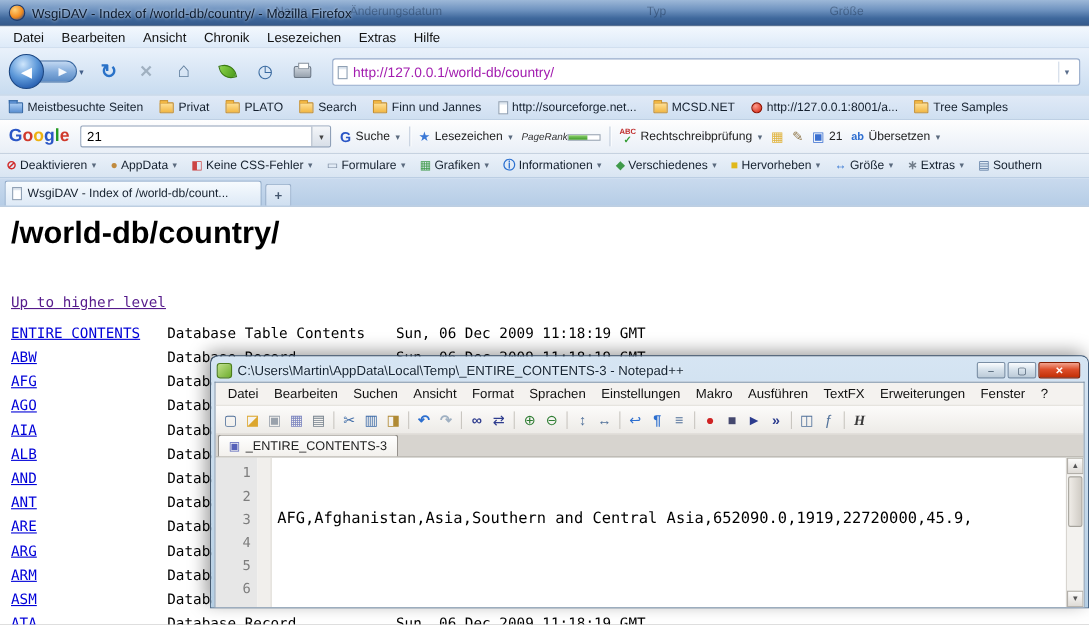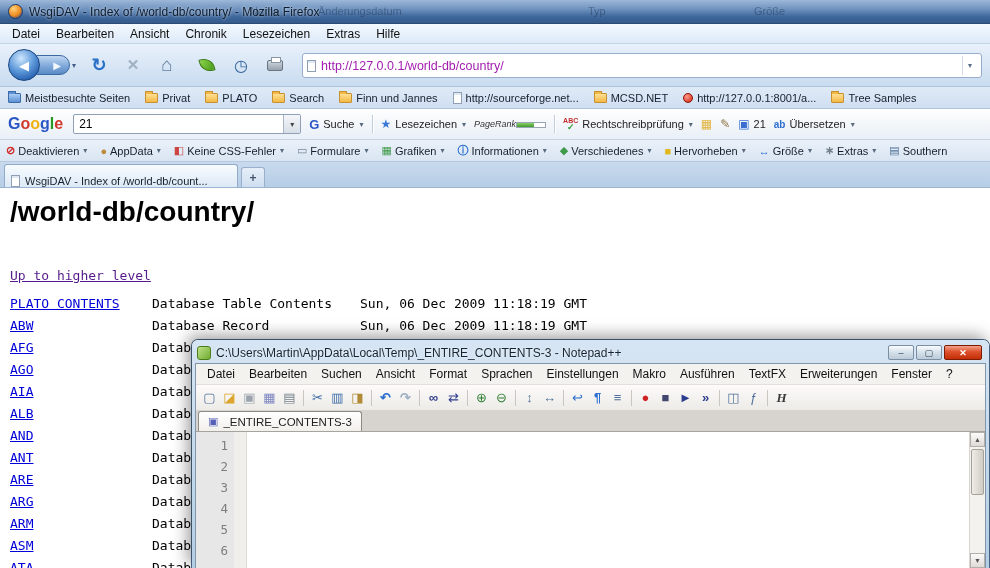--- a/index.html
+++ b/index.html
@@ -105,40 +105,40 @@
   white-space:nowrap;overflow:hidden}
 .wditem{display:flex;align-items:center;gap:3px;cursor:default}
 .wdico{font-size:11px}
 
 
 .tabbar{position:absolute;left:0;right:0;top:162px;height:26px;
   background:linear-gradient(#c9daee,#b6cde6);border-bottom:1px solid #9ab4d2;
   display:flex;align-items:flex-end;padding:0 4px;gap:3px}
 .tab{width:234px;height:23px;background:linear-gradient(#f7fbfe,#dde9f6);
   border:1px solid #92abc8;border-bottom:none;border-radius:3px 3px 0 0;
-  display:flex;align-items:flex-end;gap:5px;padding:0 6px;font-size:11px;color:#15202e}
+  display:flex;align-items:center;gap:5px;padding:0 6px;font-size:11px;color:#15202e}
 .tablabel{overflow:hidden;text-overflow:ellipsis;white-space:nowrap}
 .newtab{width:24px;height:20px;background:linear-gradient(#e6eef8,#cfdff0);
   border:1px solid #9ab0ca;border-bottom:none;border-radius:3px 3px 0 0;
   display:flex;align-items:center;justify-content:center;color:#44566e;font-size:12px;font-weight:bold}
 
 
 .content{position:absolute;left:0;right:0;top:188px;bottom:0;background:#fff;
   padding:6px 0 0 10px;overflow:hidden}
 .h1{font-size:28px;font-weight:bold;color:#000;margin-top:2px}
 .mono{font-family:"DejaVu Sans Mono","Liberation Mono",monospace;font-size:13px}
 .uplink{display:inline-block;margin-top:40px;color:#551a8b;text-decoration:underline;cursor:pointer}
 .listing{margin-top:10px;line-height:22px}
 .row{white-space:pre}
 .c1{display:inline-block;width:142px}
 .c2{display:inline-block;width:208px}
 .lnk{color:#0000d8;text-decoration:underline;cursor:pointer}
 
 
-.notepad{position:absolute;left:192px;top:340px;width:797px;height:228px;z-index:30;
+.notepad{position:absolute;left:192px;top:324px;width:797px;height:228px;z-index:30;
   border-radius:6px 6px 0 0;background:linear-gradient(#d6e5f3,#b4cee4);
   box-shadow:-4px -4px 16px rgba(0,0,0,.4),0 0 0 1px #4d6d90;padding:2px 3px 0 3px}
 .np-title{height:21px;display:flex;align-items:center;gap:5px;padding:0 2px}
 .nppico{width:14px;height:14px;border-radius:3px;flex:0 0 auto;
   background:linear-gradient(135deg,#bfe08a,#6fae2f);border:1px solid #4c7d1c}
 .np-title .t{flex:1;font-size:12px;color:#152433;white-space:nowrap;overflow:hidden;
   text-overflow:ellipsis;text-shadow:0 0 3px rgba(255,255,255,.8)}
 .npbtns{display:flex;gap:2px;flex:0 0 auto;padding-right:2px}
 .npb{width:26px;height:15px;border:1px solid #7a8ea4;border-radius:2px;
   background:linear-gradient(#fafcfe,#d4e0ea 50%,#bccbd8);
@@ -381,21 +381,21 @@
       <span class="pageico"></span>
       <span class="tablabel">WsgiDAV - Index of /world-db/count...</span>
     </div>
     <div class="newtab">+</div>
   </div>
 
   <div class="content">
     <div class="h1">/world-db/country/</div>
     <a class="uplink mono">Up to higher level</a>
     <div class="listing mono">
-      <div class="row"><a class="c1 lnk">PLATO CONTENTS</a><span class="c2">Database Table Contents</span><span>Sun, 06 Dec 2009 11:18:19 GMT</span></div>
+      <div class="row"><a class="c1 lnk">ENTIRE CONTENTS</a><span class="c2">Database Table Contents</span><span>Sun, 06 Dec 2009 11:18:19 GMT</span></div>
       <div class="row"><a class="c1 lnk">ABW</a><span class="c2">Database Record</span><span>Sun, 06 Dec 2009 11:18:19 GMT</span></div>
       <div class="row"><a class="c1 lnk">AFG</a><span class="c2">Database Record</span><span>Sun, 06 Dec 2009 11:18:19 GMT</span></div>
       <div class="row"><a class="c1 lnk">AGO</a><span class="c2">Database Record</span><span>Sun, 06 Dec 2009 11:18:19 GMT</span></div>
       <div class="row"><a class="c1 lnk">AIA</a><span class="c2">Database Record</span><span>Sun, 06 Dec 2009 11:18:19 GMT</span></div>
       <div class="row"><a class="c1 lnk">ALB</a><span class="c2">Database Record</span><span>Sun, 06 Dec 2009 11:18:19 GMT</span></div>
       <div class="row"><a class="c1 lnk">AND</a><span class="c2">Database Record</span><span>Sun, 06 Dec 2009 11:18:19 GMT</span></div>
       <div class="row"><a class="c1 lnk">ANT</a><span class="c2">Database Record</span><span>Sun, 06 Dec 2009 11:18:19 GMT</span></div>
       <div class="row"><a class="c1 lnk">ARE</a><span class="c2">Database Record</span><span>Sun, 06 Dec 2009 11:18:19 GMT</span></div>
       <div class="row"><a class="c1 lnk">ARG</a><span class="c2">Database Record</span><span>Sun, 06 Dec 2009 11:18:19 GMT</span></div>
       <div class="row"><a class="c1 lnk">ARM</a><span class="c2">Database Record</span><span>Sun, 06 Dec 2009 11:18:19 GMT</span></div>
@@ -477,20 +477,21 @@
         <div class="np-gutter">
           <div>1</div>
           <div>2</div>
           <div>3</div>
           <div>4</div>
           <div>5</div>
           <div>6</div>
         </div>
         <div class="np-fold"></div>
         <div class="np-code">
+          <div>AFG,Afghanistan,Asia,Southern and Central Asia,652090.0,1919,22720000,45.9,</div>
           
           
           
           
         </div>
         <div class="np-sb">
           <span class="sbbtn">▲</span>
           <span class="sbthumb"></span>
           <span class="sbspace"></span>
           <span class="sbbtn">▼</span>

